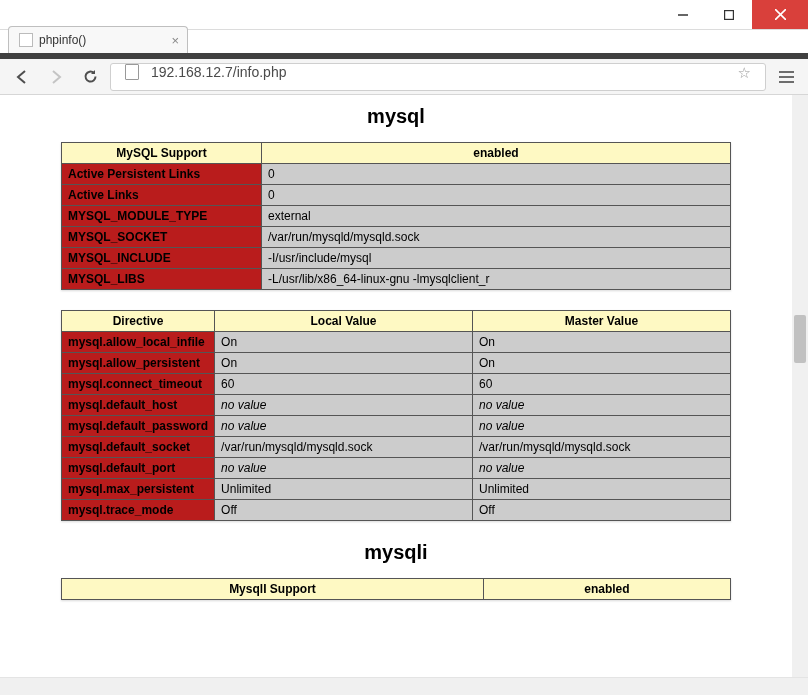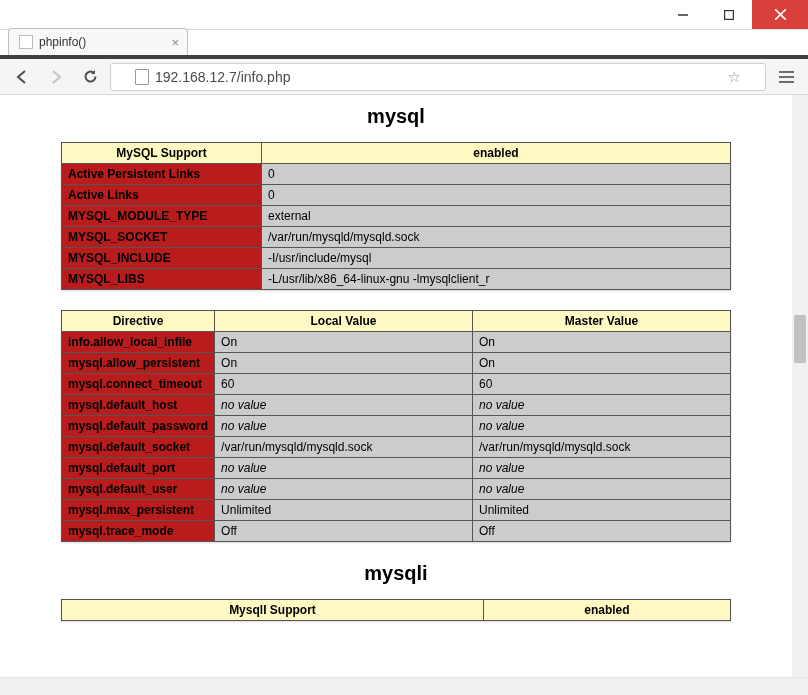--- a/index.html
+++ b/index.html
@@ -5,29 +5,29 @@
   * { box-sizing: border-box; }
   html, body { margin:0; padding:0; height:100%; font-family:"Segoe UI",Arial,sans-serif; }
   body { background:#fff; overflow:hidden; }
 
   
   .titlebar { height:30px; background:#fff; border-bottom:1px solid #dcdcdc; display:flex; justify-content:flex-end; align-items:stretch; }
   .win-btn { width:46px; display:flex; align-items:center; justify-content:center; font-size:11px; color:#333; }
   .win-btn.close { background:#d9403b; color:#fff; width:56px; font-size:14px; }
   .titlebar svg { display:block; }
 
-  .tabstrip { height:29px; background:#fff; display:flex; align-items:flex-end; padding-left:8px; border-bottom:4px solid #404040; position:relative; }
+  .tabstrip { height:29px; background:#fff; display:flex; align-items:flex-end; padding-left:8px; border-bottom:6px solid #404040; position:relative; }
   .tab { position:relative; height:27px; min-width:180px; background:#f8f8f8; border:1px solid #bfbfbf; border-bottom:none; border-top-left-radius:4px; border-top-right-radius:4px; display:flex; align-items:center; padding:0 28px 0 10px; font-size:12px; color:#333; }
   .tab .favicon { width:14px; height:14px; border:1px solid #bbb; background:#fff; margin-right:6px; }
   .tab .tab-close { position:absolute; right:8px; color:#888; font-size:13px; line-height:1; }
 
   .toolbar { height:36px; background:#f5f5f5; border-bottom:1px solid #d6d6d6; display:flex; align-items:center; padding:0 8px; gap:6px; }
   .nav-btn { width:28px; height:28px; display:flex; align-items:center; justify-content:center; color:#555; border-radius:3px; }
   .nav-btn.disabled { color:#bfbfbf; }
-  .omnibox { flex:1; height:28px; display:flex; align-items:center; background:#fff; border:1px solid #cfcfcf; border-radius:3px; padding:0 24px; gap:6px; font-size:14px; color:#4b4b4b; }
+  .omnibox { flex:1; height:28px; display:flex; background:#fff; border:1px solid #cfcfcf; border-radius:3px; padding:0 14px; gap:12px; font-size:14px; color:#4b4b4b; }
   .omnibox .page-icon { width:14px; height:16px; border:1px solid #999; border-radius:1px; position:relative; }
   .omnibox .star { margin-left:auto; color:#9a9a9a; font-size:15px; }
   .menu-btn { width:28px; height:28px; display:flex; flex-direction:column; align-items:center; justify-content:center; gap:3px; }
   .menu-btn span { display:block; width:15px; height:2px; background:#6d6d6d; }
 
   
   .viewport-wrap { position:absolute; top:95px; left:0; right:0; bottom:18px; }
   .viewport { position:absolute; inset:0; right:16px; overflow:hidden; background:#fff; padding:4px 0 5px; }
   .vscroll { position:absolute; top:0; right:0; bottom:0; width:16px; background:#f0f0f0; }
   .vscroll .thumb { position:absolute; left:2px; right:2px; top:220px; height:48px; background:#c1c1c1; border-radius:2px; }
@@ -149,21 +149,21 @@
       <table class="pi t2">
         <tbody>
             <tr>
           <th>Directive</th>
           <th>Local Value</th>
           <th>Master Value</th>
         </tr>
         </tbody>
           <tbody id="mysql-dir-body">
             <tr>
-              <td class="k">info.allow_local_infile</td>
+              <td class="k">mysql.allow_local_infile</td>
               <td class="v">On</td>
               <td class="v">On</td>
             </tr>
             <tr>
               <td class="k">mysql.allow_persistent</td>
               <td class="v">On</td>
               <td class="v">On</td>
             </tr>
             <tr>
               <td class="k">mysql.connect_timeout</td>
@@ -180,25 +180,20 @@
               <td class="v"><em>no value</em></td>
               <td class="v"><em>no value</em></td>
             </tr>
             <tr>
               <td class="k">mysql.default_socket</td>
               <td class="v">/var/run/mysqld/mysqld.sock</td>
               <td class="v">/var/run/mysqld/mysqld.sock</td>
             </tr>
             <tr>
               <td class="k">mysql.default_port</td>
-              <td class="v"><em>no value</em></td>
-              <td class="v"><em>no value</em></td>
-            </tr>
-            <tr>
-              <td class="k">mysql.default_user</td>
               <td class="v"><em>no value</em></td>
               <td class="v"><em>no value</em></td>
             </tr>
             <tr>
               <td class="k">mysql.max_persistent</td>
               <td class="v">Unlimited</td>
               <td class="v">Unlimited</td>
             </tr>
             <tr>
               <td class="k">mysql.trace_mode</td>

